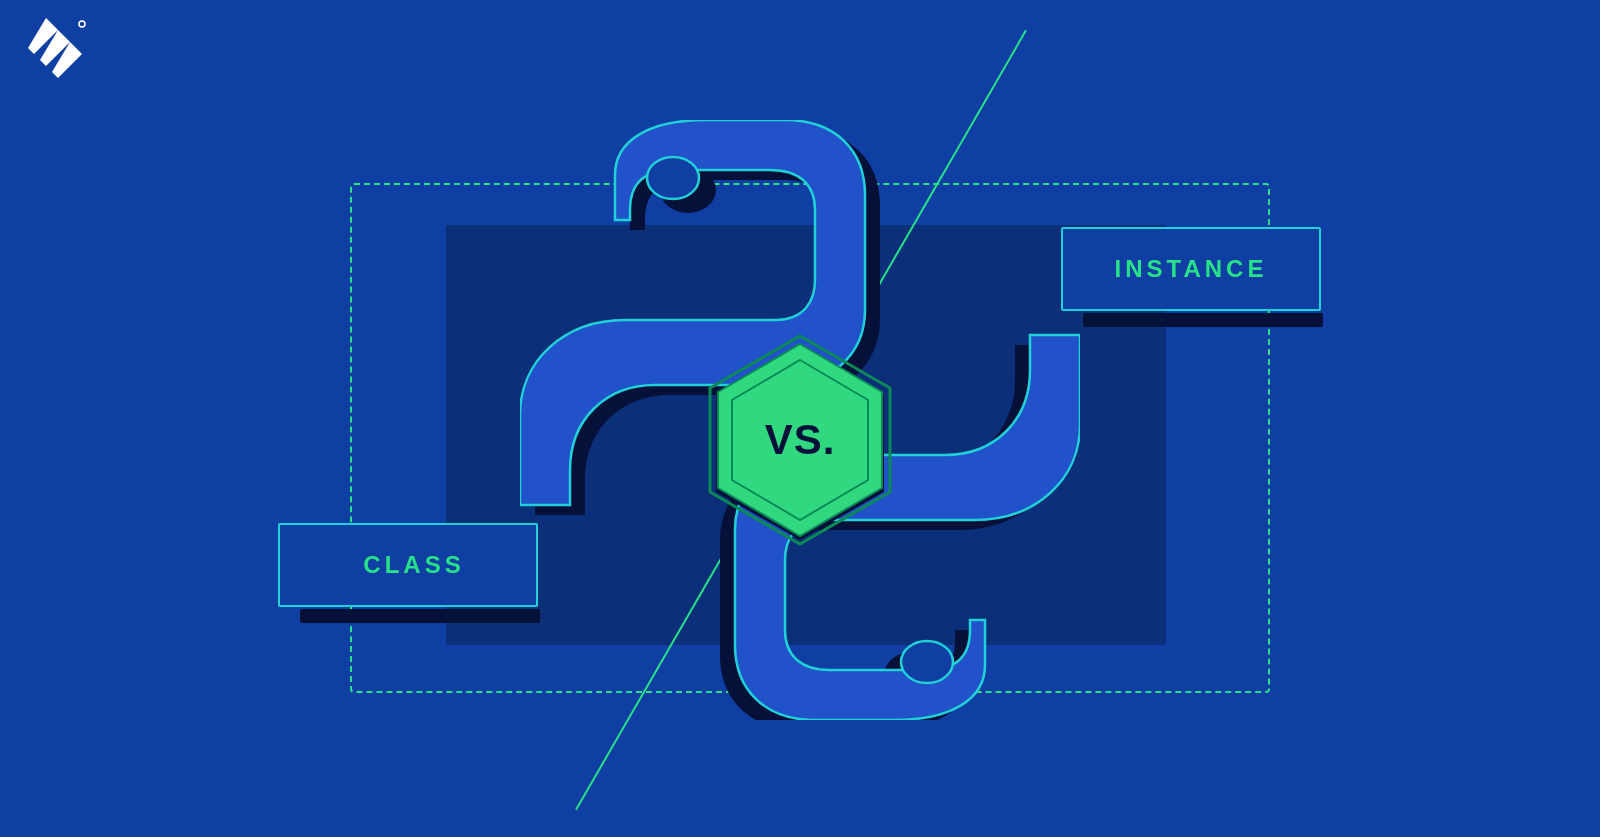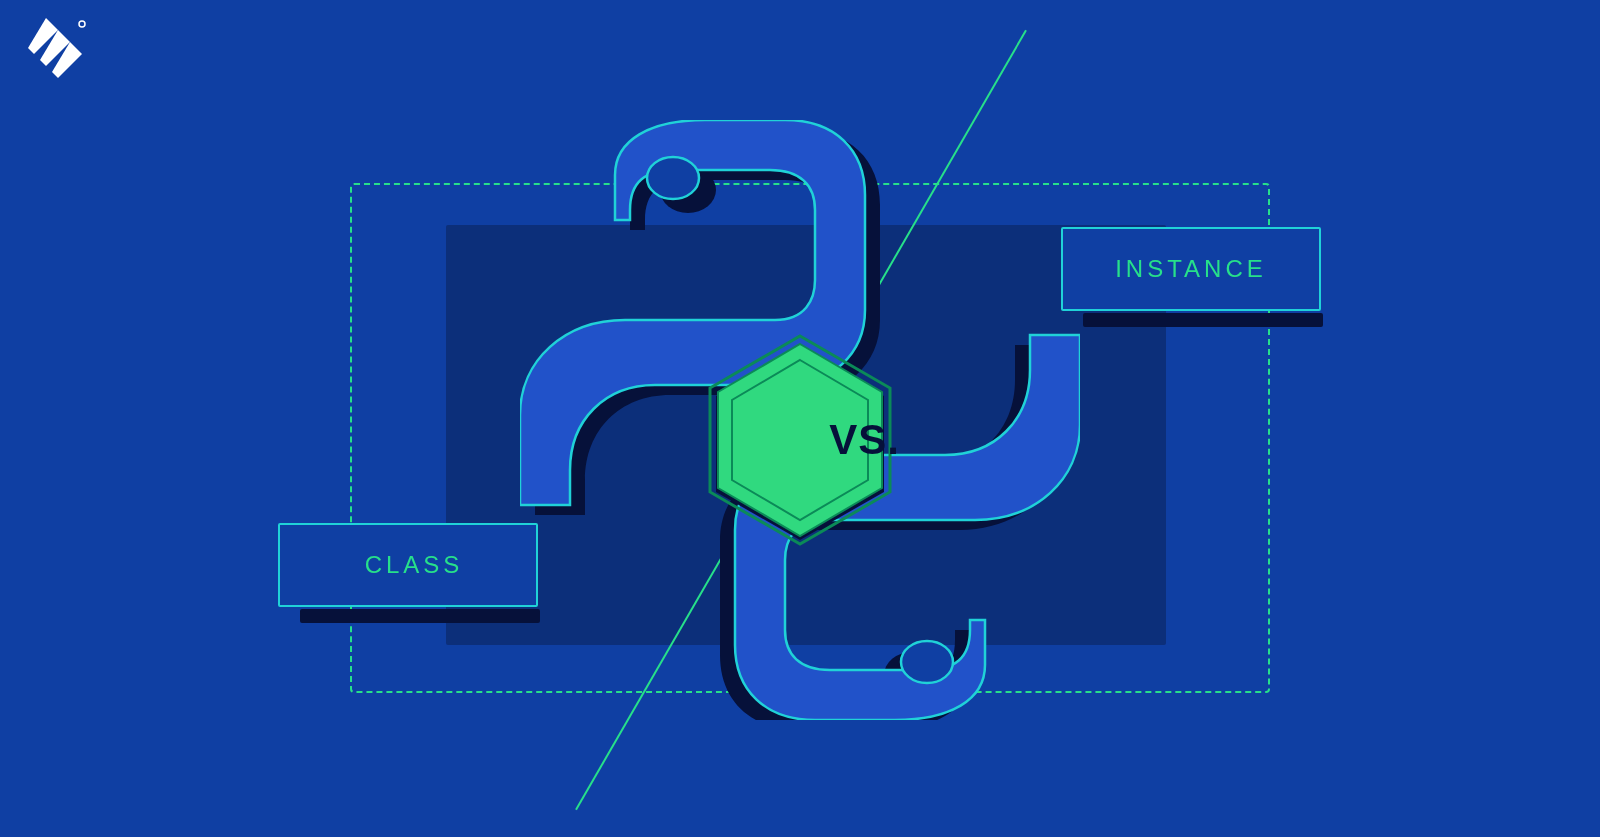--- a/index.html
+++ b/index.html
@@ -42,21 +42,21 @@
     left: 446px;
     border-radius: 2px;
   }
 
   
   .label-box {
     position: absolute;
     border: 2px solid #20d2d8;
     background: #0f3fa3;
     color: #27e08a;
-    font-weight: normal;
+    font-weight: bold;
     letter-spacing: 4px;
     font-size: 24px;
     display: flex;
     align-items: center;
     justify-content: center;
     height: 84px;
     border-radius: 2px;
   }
   .label-box.class {
     width: 260px;
@@ -110,21 +110,21 @@
 
   
   .hex-wrap {
     position: absolute;
     top: 330px;
     left: 700px;
     width: 200px;
     height: 220px;
     display: flex;
     align-items: center;
-    justify-content: flex-end;
+    justify-content: center;
   }
   .hex-wrap svg { position: absolute; top: 0; left: 0; }
   .hex-text {
     position: relative;
     font-size: 42px;
     font-weight: 900;
     color: #06113a;
     letter-spacing: 1px;
     z-index: 10;
   }

